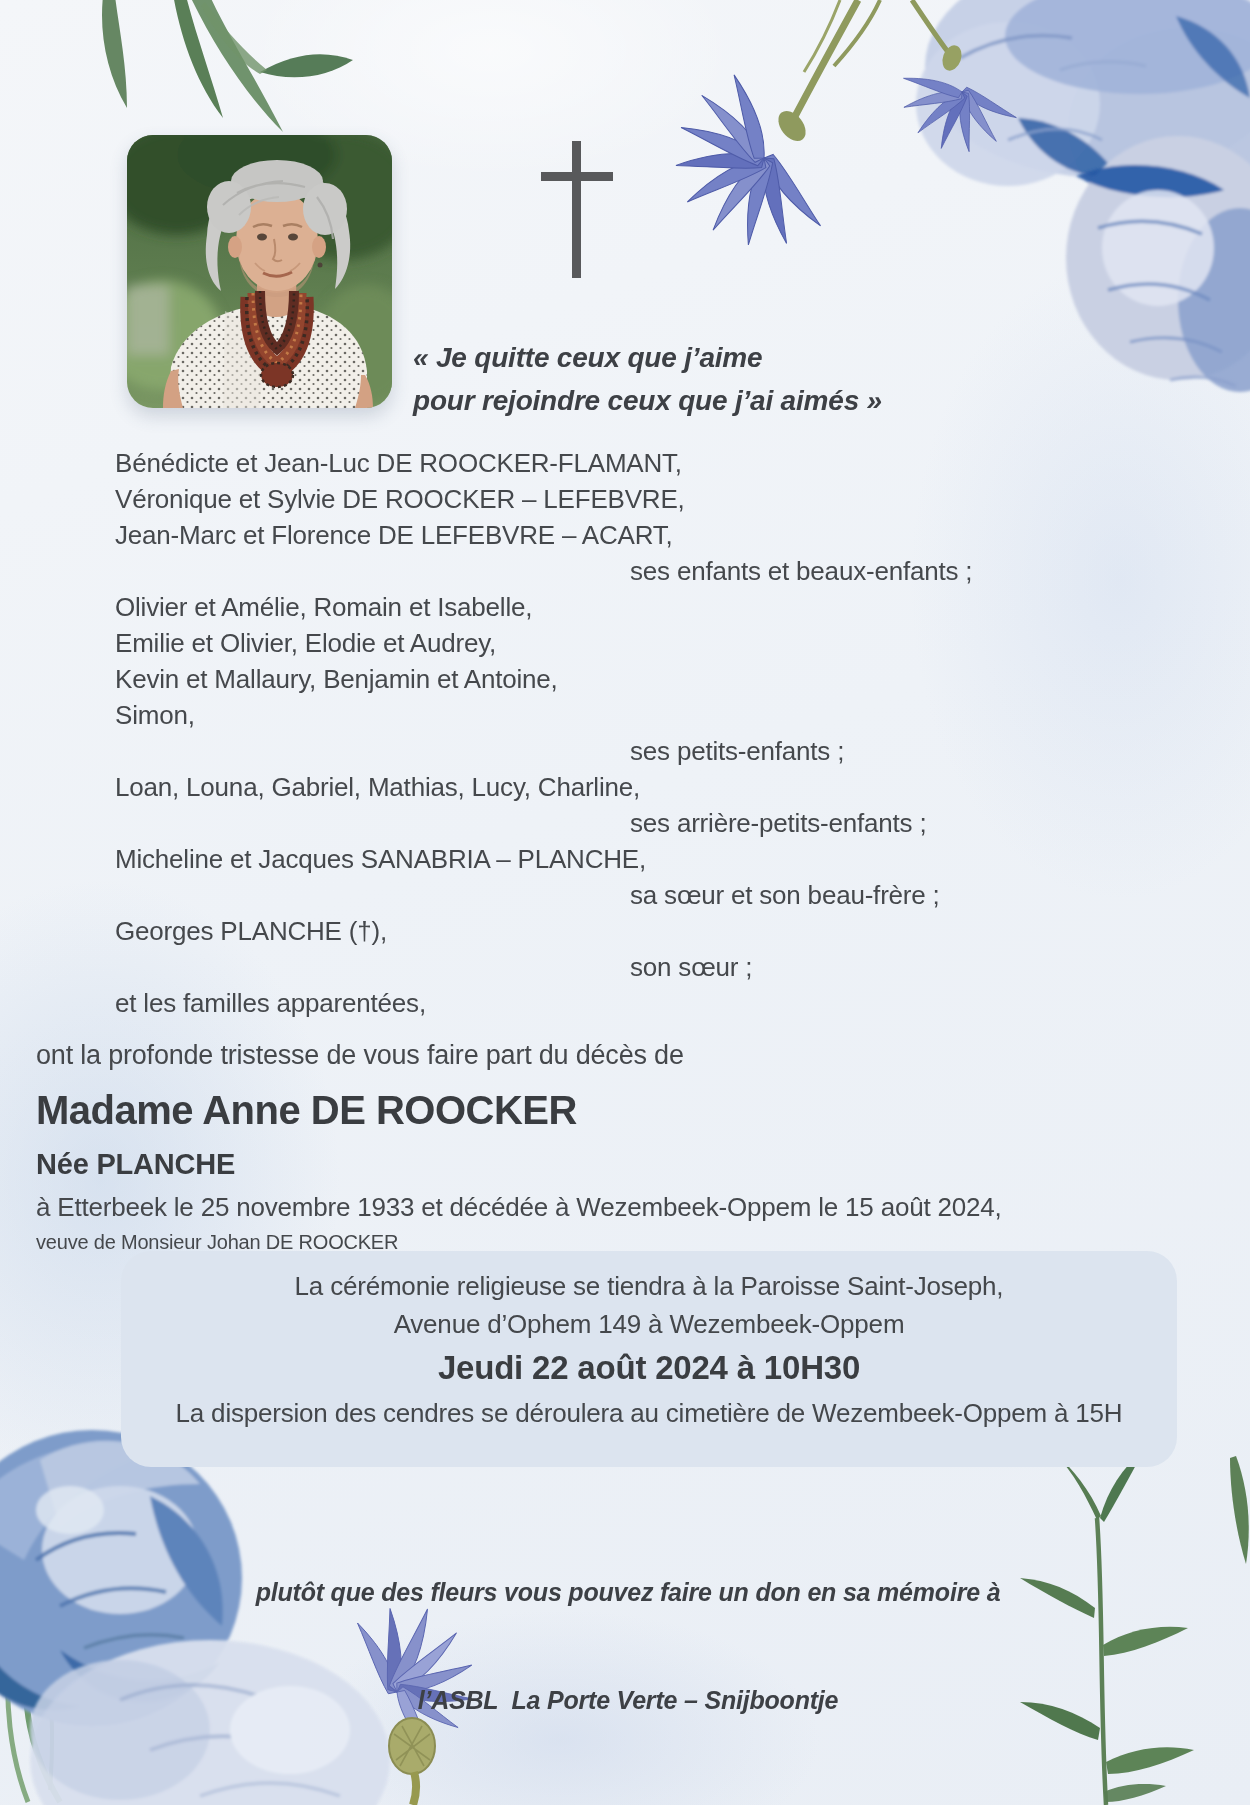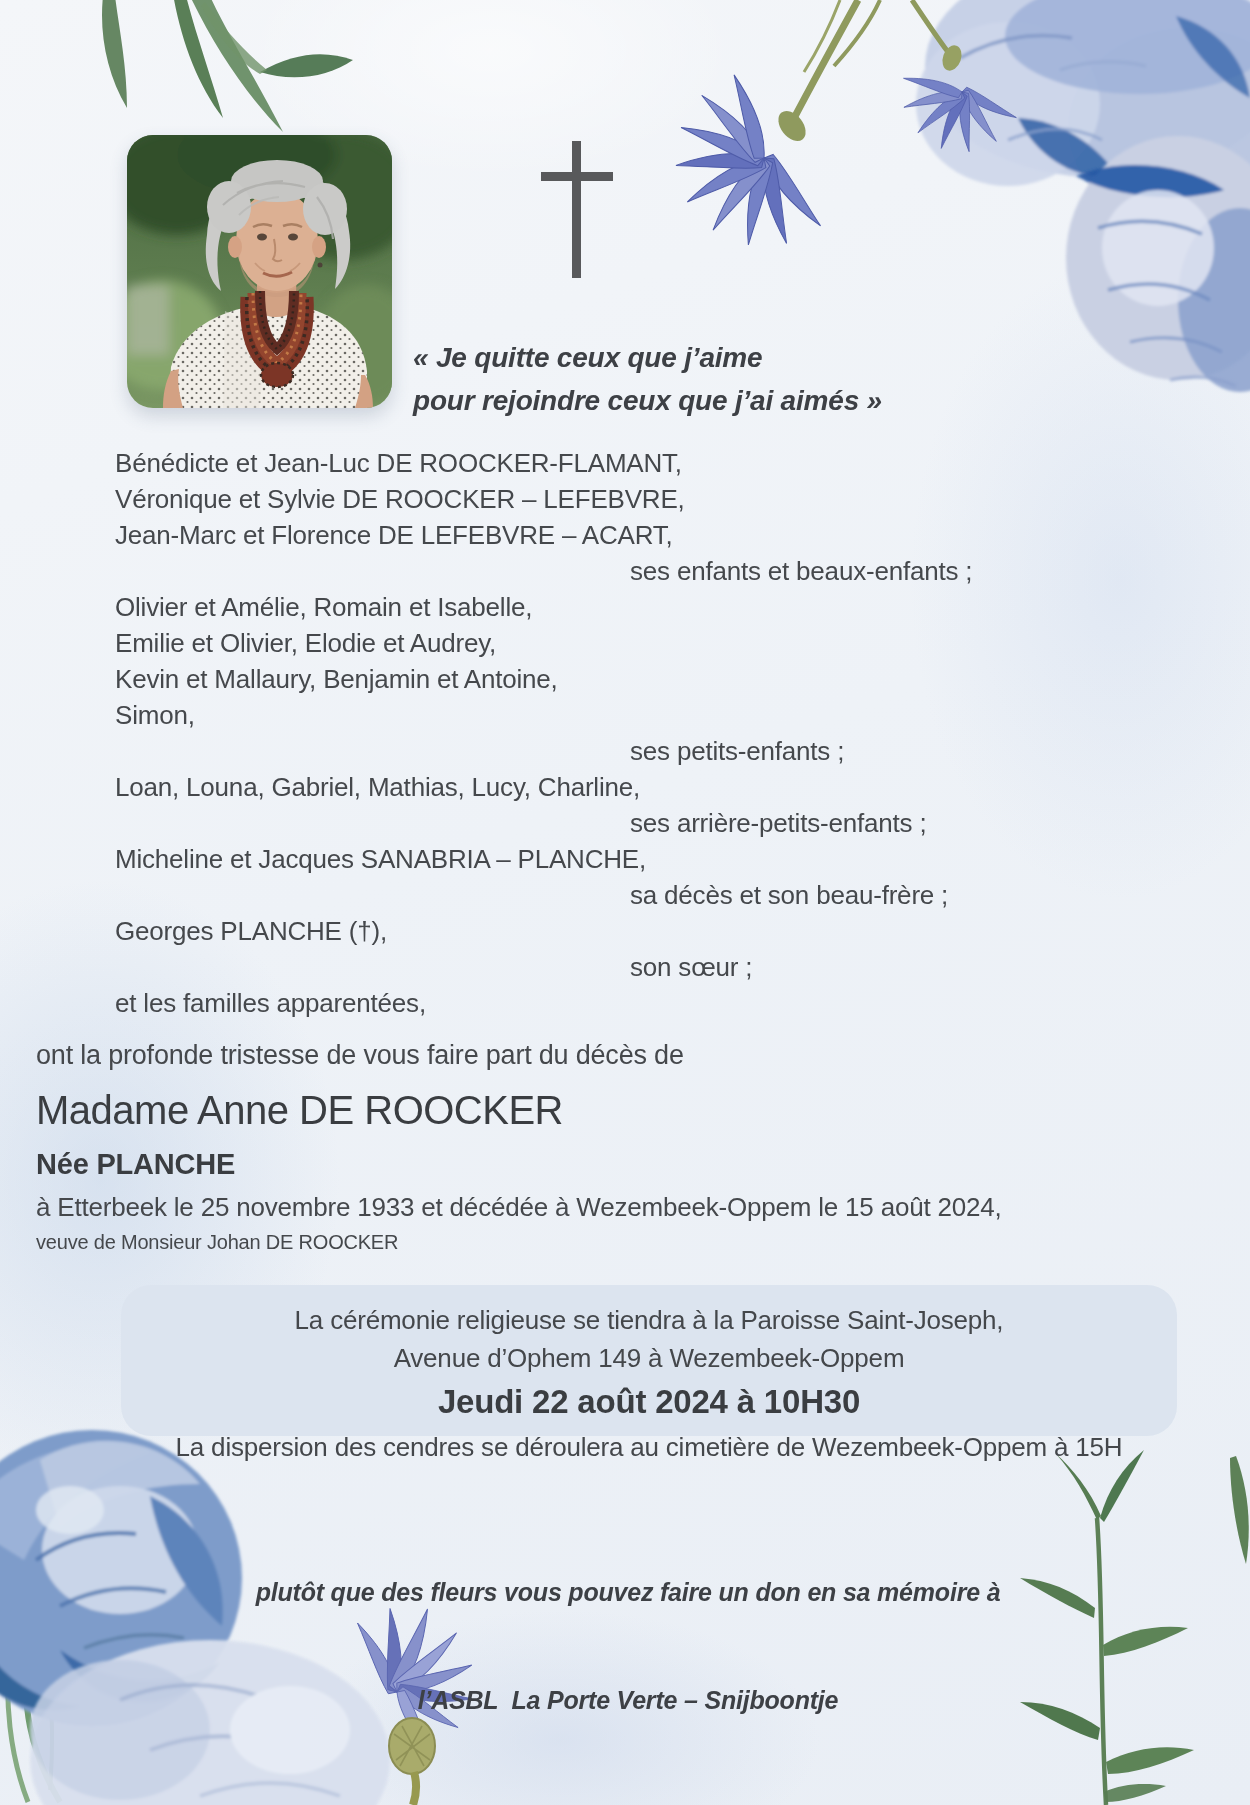--- a/index.html
+++ b/index.html
@@ -34,27 +34,27 @@
 
   .family{
     position:absolute;left:115px;top:445px;width:1000px;
     font-size:26px;line-height:36px;color:#45484c;letter-spacing:-.2px;
   }
   .family .line{height:36px;white-space:nowrap;}
   .family .indent{padding-left:515px;}
 
   .centered{position:absolute;left:36px;right:0;text-align:left;letter-spacing:-.2px;}
   .intro{top:1040px;font-size:27px;color:#45484c;}
-  .name{top:1088px;font-size:40px;font-weight:normal;color:#3a3d41;letter-spacing:-.5px;}
+  .name{top:1088px;font-size:40px;font-weight:bold;color:#3a3d41;letter-spacing:-.5px;}
   .maiden{top:1148px;font-size:29px;font-weight:bold;color:#3a3d41;}
   .dates{top:1192px;font-size:26px;}
   .widow{top:1231px;font-size:20px;}
 
   .box{
-    position:absolute;left:121px;top:1285px;width:1056px;height:151px;
+    position:absolute;left:121px;top:1251px;width:1056px;height:216px;
     background:#dce4ef;border-radius:30px;
   }
   .box .bline{position:absolute;left:0;right:0;text-align:center;font-size:26px;color:#44474b;letter-spacing:-.2px;white-space:nowrap;}
   .box .b1{top:20px;}
   .box .b2{top:58px;}
   .box .b3{top:98px;font-size:33px;font-weight:bold;color:#3a3d41;}
   .box .b4{top:147px;}
 
   .donation{
     position:absolute;left:6px;right:0;top:1502px;text-align:center;
@@ -310,21 +310,21 @@
     <div class="line">Jean-Marc et Florence DE LEFEBVRE – ACART,</div>
     <div class="line indent">ses enfants et beaux-enfants ;</div>
     <div class="line">Olivier et Amélie, Romain et Isabelle,</div>
     <div class="line">Emilie et Olivier, Elodie et Audrey,</div>
     <div class="line">Kevin et Mallaury, Benjamin et Antoine,</div>
     <div class="line">Simon,</div>
     <div class="line indent">ses petits-enfants ;</div>
     <div class="line">Loan, Louna, Gabriel, Mathias, Lucy, Charline,</div>
     <div class="line indent">ses arrière-petits-enfants ;</div>
     <div class="line">Micheline et Jacques SANABRIA – PLANCHE,</div>
-    <div class="line indent">sa décès et son beau-frère ;</div>
+    <div class="line indent">sa sœur et son beau-frère ;</div>
     <div class="line">Georges PLANCHE (†),</div>
     <div class="line indent">son sœur ;</div>
     <div class="line">et les familles apparentées,</div>
   </div>
 
   <div class="centered intro">ont la profonde tristesse de vous faire part du décès de</div>
   <div class="centered name">Madame Anne DE ROOCKER</div>
   <div class="centered maiden">Née PLANCHE</div>
   <div class="centered dates">à Etterbeek le 25 novembre 1933 et décédée à Wezembeek-Oppem le 15 août 2024,</div>
   <div class="centered widow">veuve de Monsieur Johan DE ROOCKER</div>

